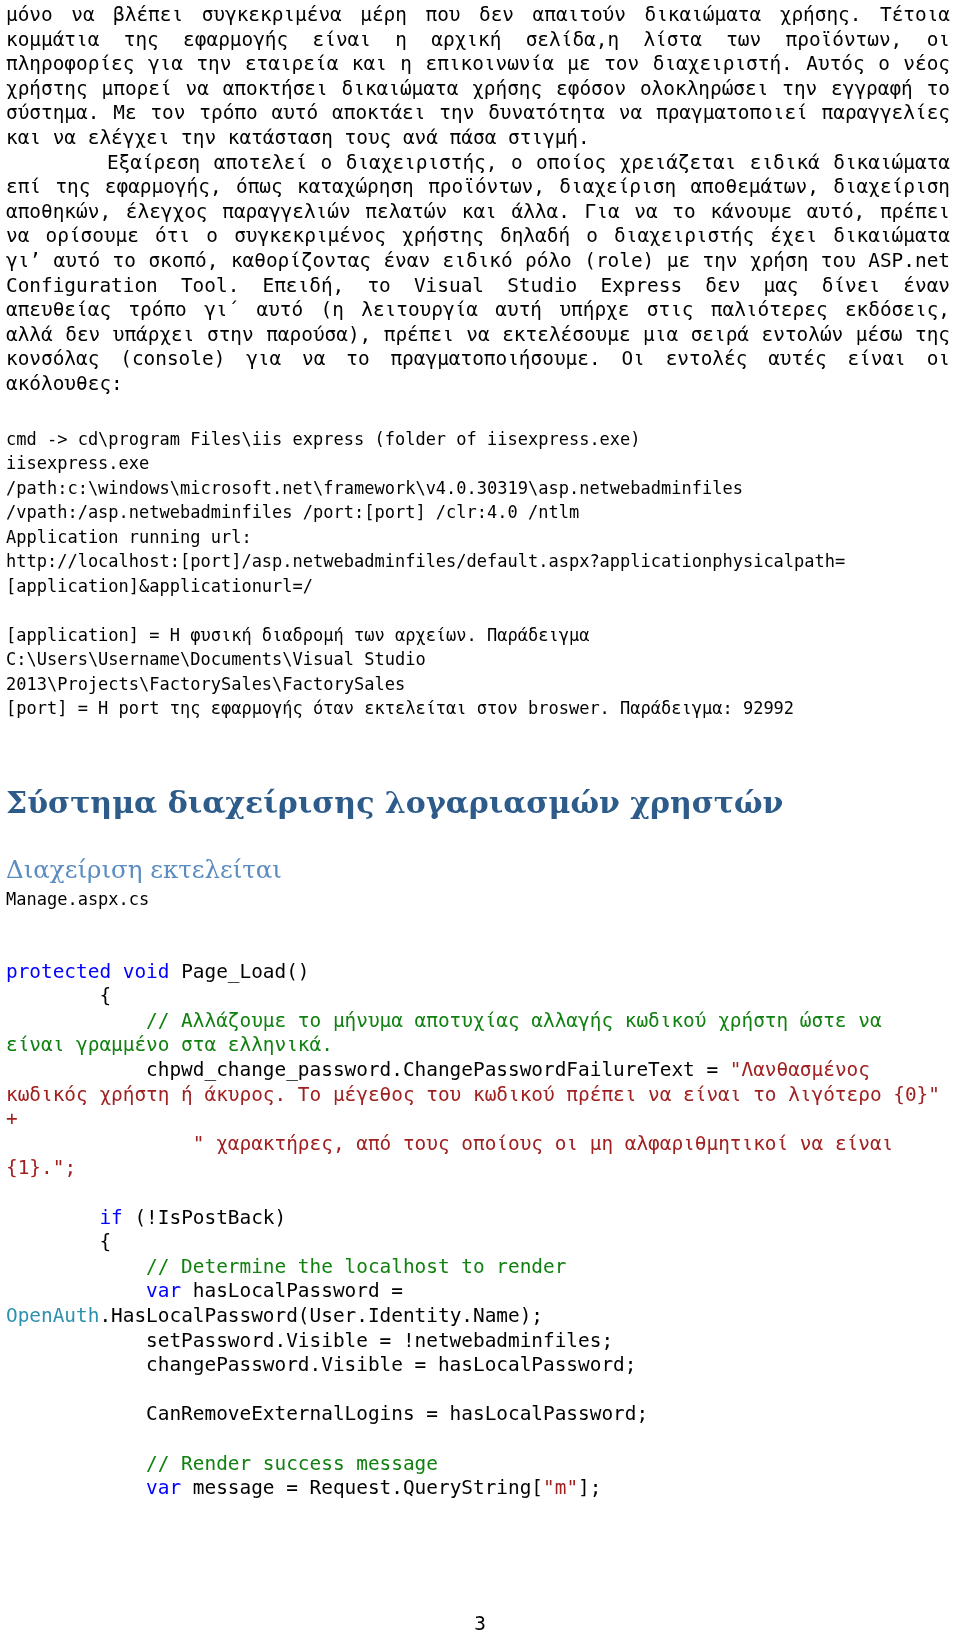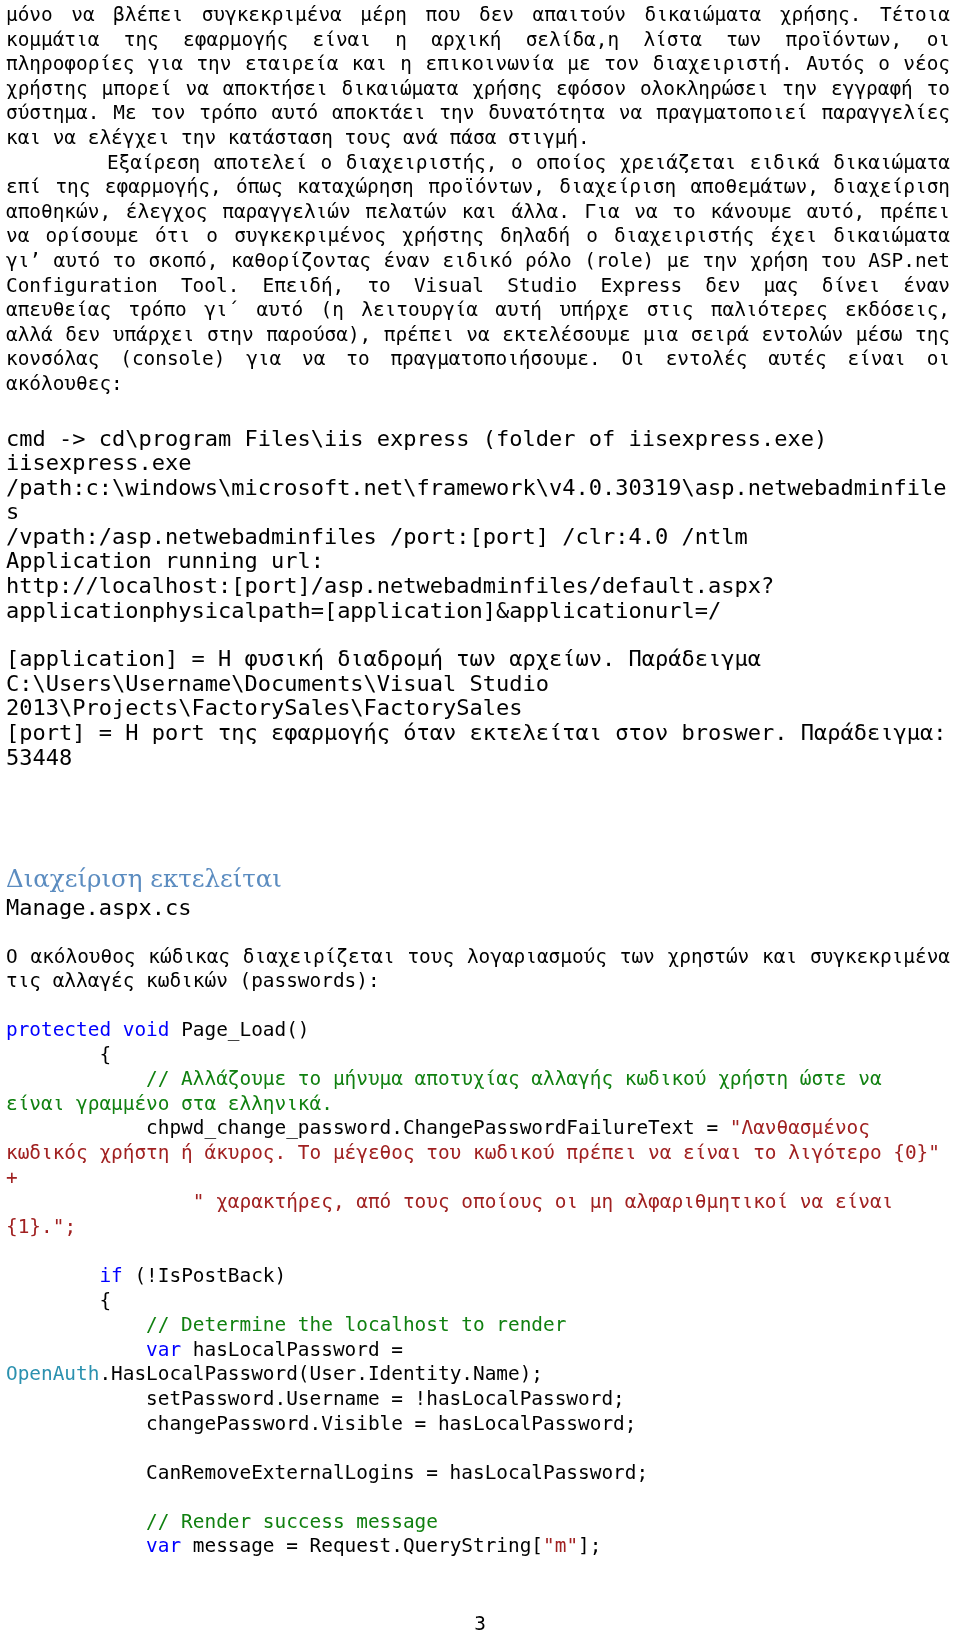--- a/index.html
+++ b/index.html
@@ -39,21 +39,21 @@
   .body-para.first {
     padding-top: 3px;
   }
   .indent-para {
     text-indent: 5.2em;
   }
 
   
   .pre-block {
     font-family: "DejaVu Sans Mono", "Liberation Mono", monospace;
-    font-size: 22px;
+    font-size: 17px;
     line-height: 24.6px;
     margin: 0;
     white-space: pre-wrap;
     word-break: break-word;
     color: #000;
   }
   .spacer-sm { height: 24px; }
   .spacer-md { height: 30px; }
   .spacer-xl { height: 62px; }
 
@@ -123,49 +123,49 @@
 /path:c:\windows\microsoft.net\framework\v4.0.30319\asp.netwebadminfiles
 /vpath:/asp.netwebadminfiles /port:[port] /clr:4.0 /ntlm
 Application running url:
 http://localhost:[port]/asp.netwebadminfiles/default.aspx?applicationphysicalpath=[application]&amp;applicationurl=/</div>
 
   <div class="spacer-sm"></div>
 
   <div class="pre-block">[application] = Η φυσική διαδρομή των αρχείων. Παράδειγμα
 C:\Users\Username\Documents\Visual Studio
 2013\Projects\FactorySales\FactorySales
-[port] = Η port της εφαρμογής όταν εκτελείται στον broswer. Παράδειγμα: 53448</div>
+[port] = Η port της εφαρμογής όταν εκτελείται στον broswer. Παράδειγμα: 92992</div>
 
   <div class="spacer-xl"></div>
 
+  <h1 class="doc-h1">Σύστημα διαχείρισης λογαριασμών χρηστών</h1>
 
   <div class="spacer-md"></div>
 
   <h2 class="doc-h2">Διαχείριση εκτελείται</h2>
 
   <div class="pre-block">Manage.aspx.cs</div>
 
   <div class="spacer-sm"></div>
 
-  <p class="body-para">Ο ακόλουθος κώδικας διαχειρίζεται τους λογαριασμούς των χρηστών και συγκεκριμένα τις αλλαγές κωδικών (passwords):</p>
 
   <div class="spacer-sm"></div>
 
   <div class="code-block"><span class="tok-kw">protected void</span><span class="tok-plain"> Page_Load()</span>
 <span class="tok-plain">        {</span>
 <span class="tok-com">            // Αλλάζουμε το μήνυμα αποτυχίας αλλαγής κωδικού χρήστη ώστε να είναι γραμμένο στα ελληνικά.</span>
 <span class="tok-plain">            chpwd_change_password.ChangePasswordFailureText = </span><span class="tok-str">"Λανθασμένος κωδικός χρήστη ή άκυρος. Το μέγεθος του κωδικού πρέπει να είναι το λιγότερο {0}"</span><span class="tok-str"> +</span>
 <span class="tok-str">                " χαρακτήρες, από τους οποίους οι μη αλφαριθμητικοί να είναι {1}."</span><span class="tok-str">;</span>
 
 <span class="tok-plain">        </span><span class="tok-kw">if</span><span class="tok-plain"> (!IsPostBack)</span>
 <span class="tok-plain">        {</span>
 <span class="tok-com">            // Determine the localhost to render</span>
 <span class="tok-plain">            </span><span class="tok-kw">var</span><span class="tok-plain"> hasLocalPassword = </span>
 <span class="tok-type">OpenAuth</span><span class="tok-plain">.HasLocalPassword(User.Identity.Name);</span>
-<span class="tok-plain">            setPassword.Username = !hasLocalPassword;</span>
+<span class="tok-plain">            setPassword.Visible = !netwebadminfiles;</span>
 <span class="tok-plain">            changePassword.Visible = hasLocalPassword;</span>
 
 <span class="tok-plain">            CanRemoveExternalLogins = hasLocalPassword;</span>
 
 <span class="tok-com">            // Render success message</span>
 <span class="tok-plain">            </span><span class="tok-kw">var</span><span class="tok-plain"> message = Request.QueryString[</span><span class="tok-str">"m"</span><span class="tok-plain">];</span></div>
 
   <div class="page-number">3</div>
 
 </div>

